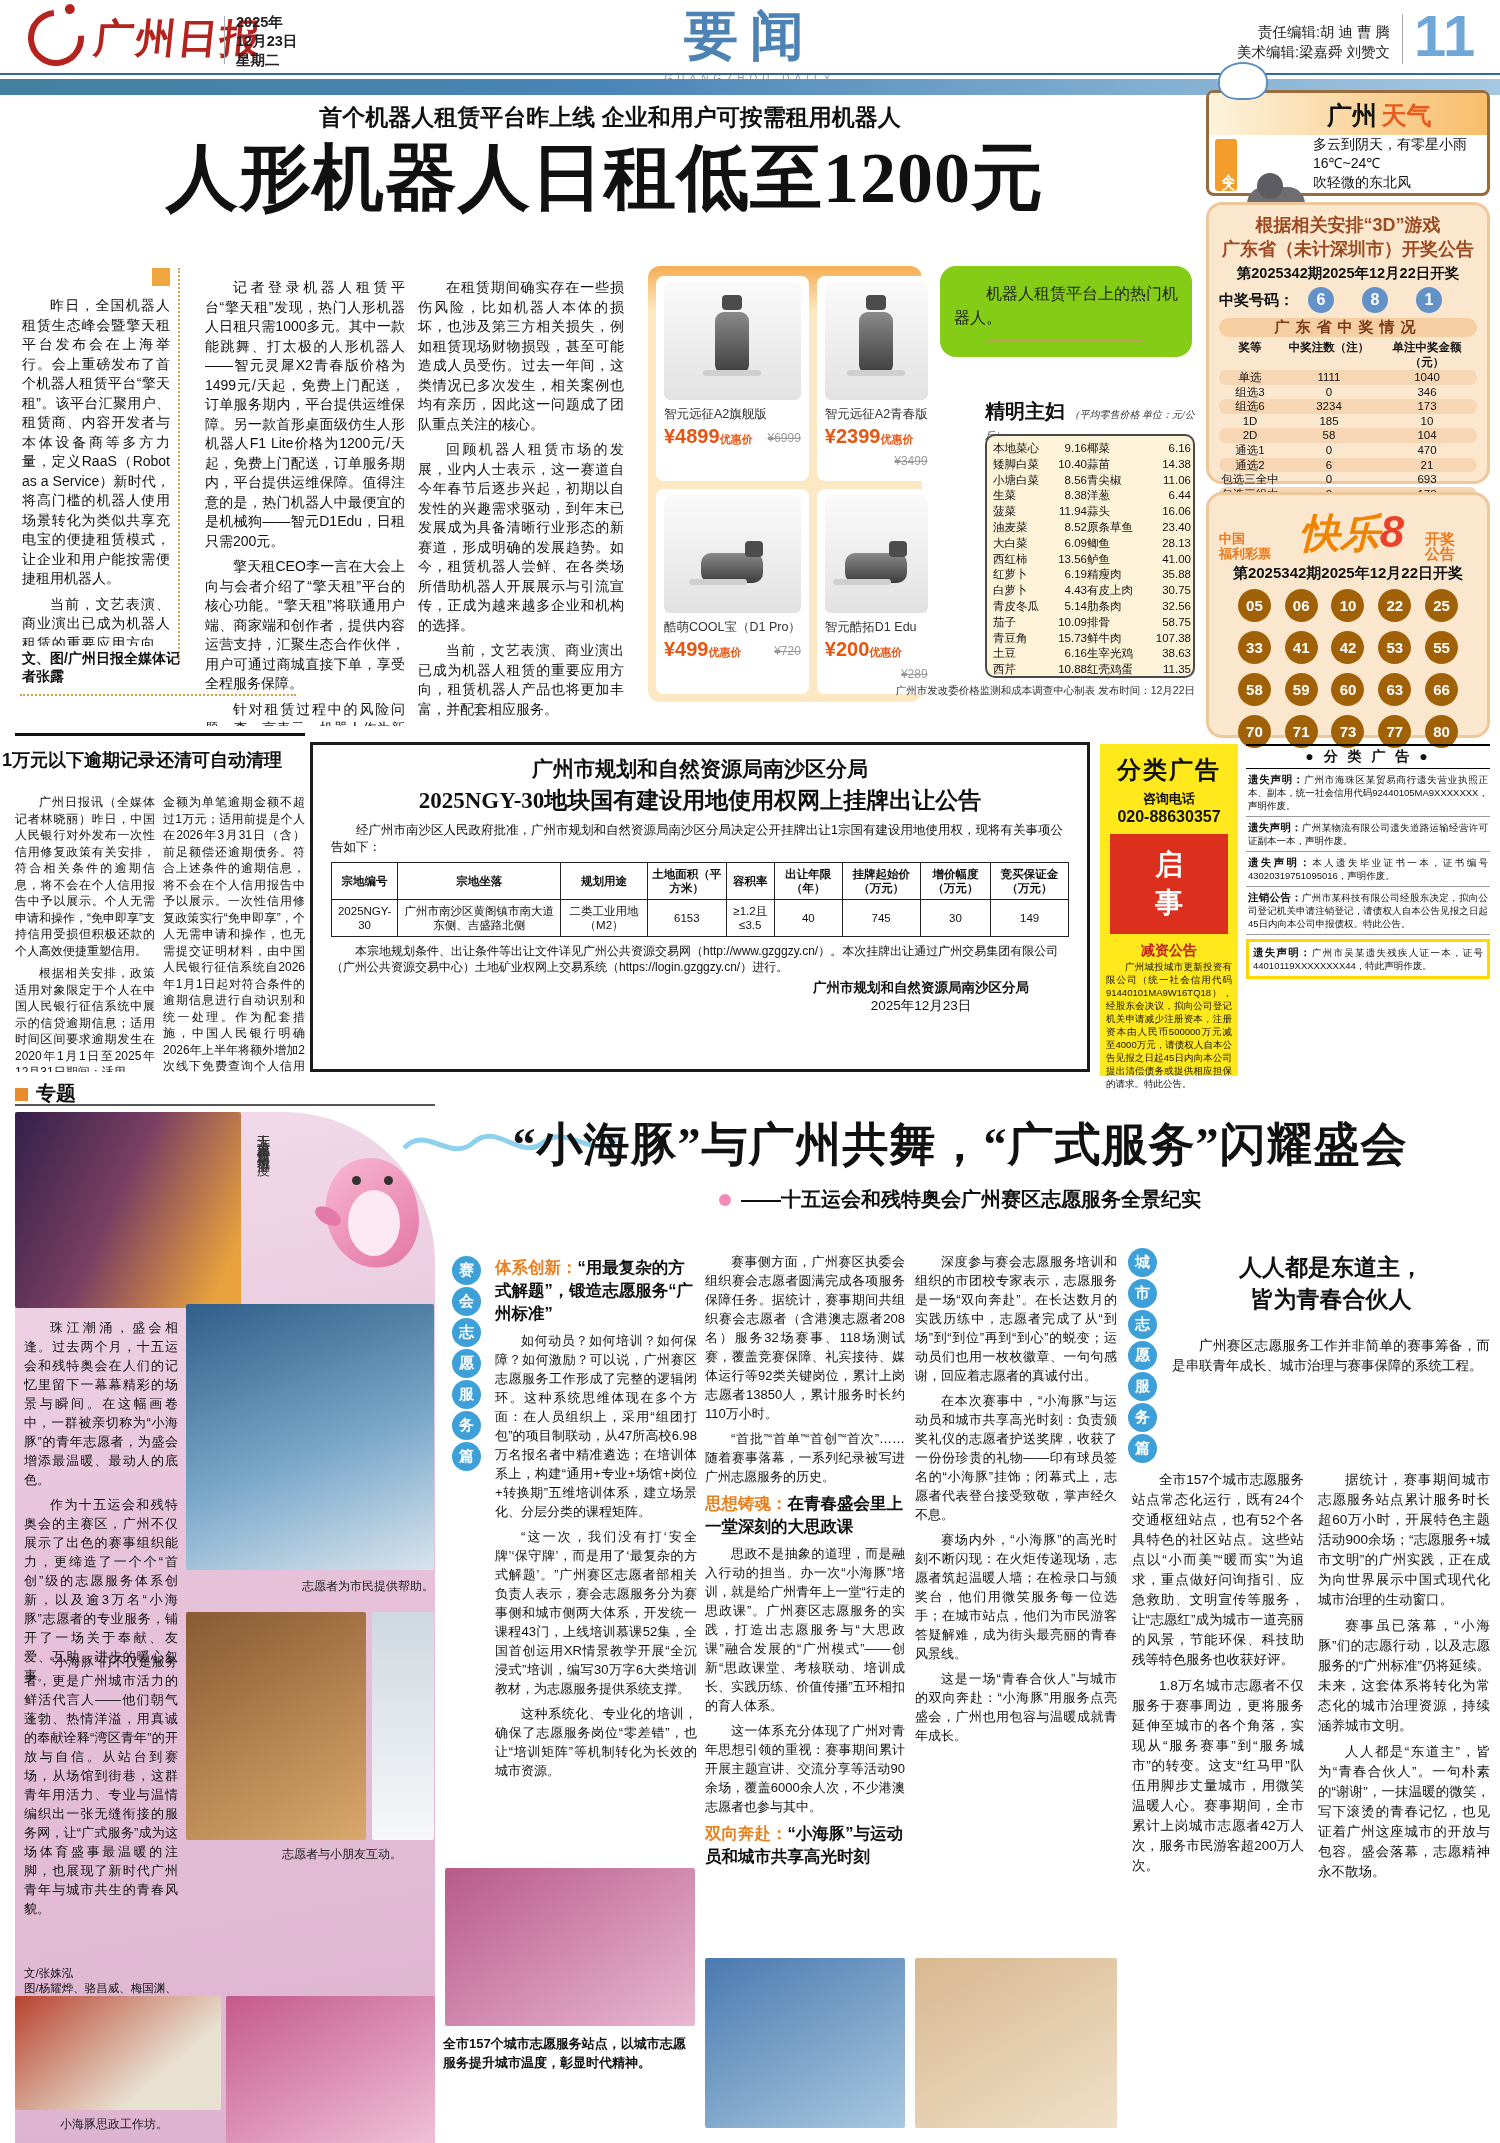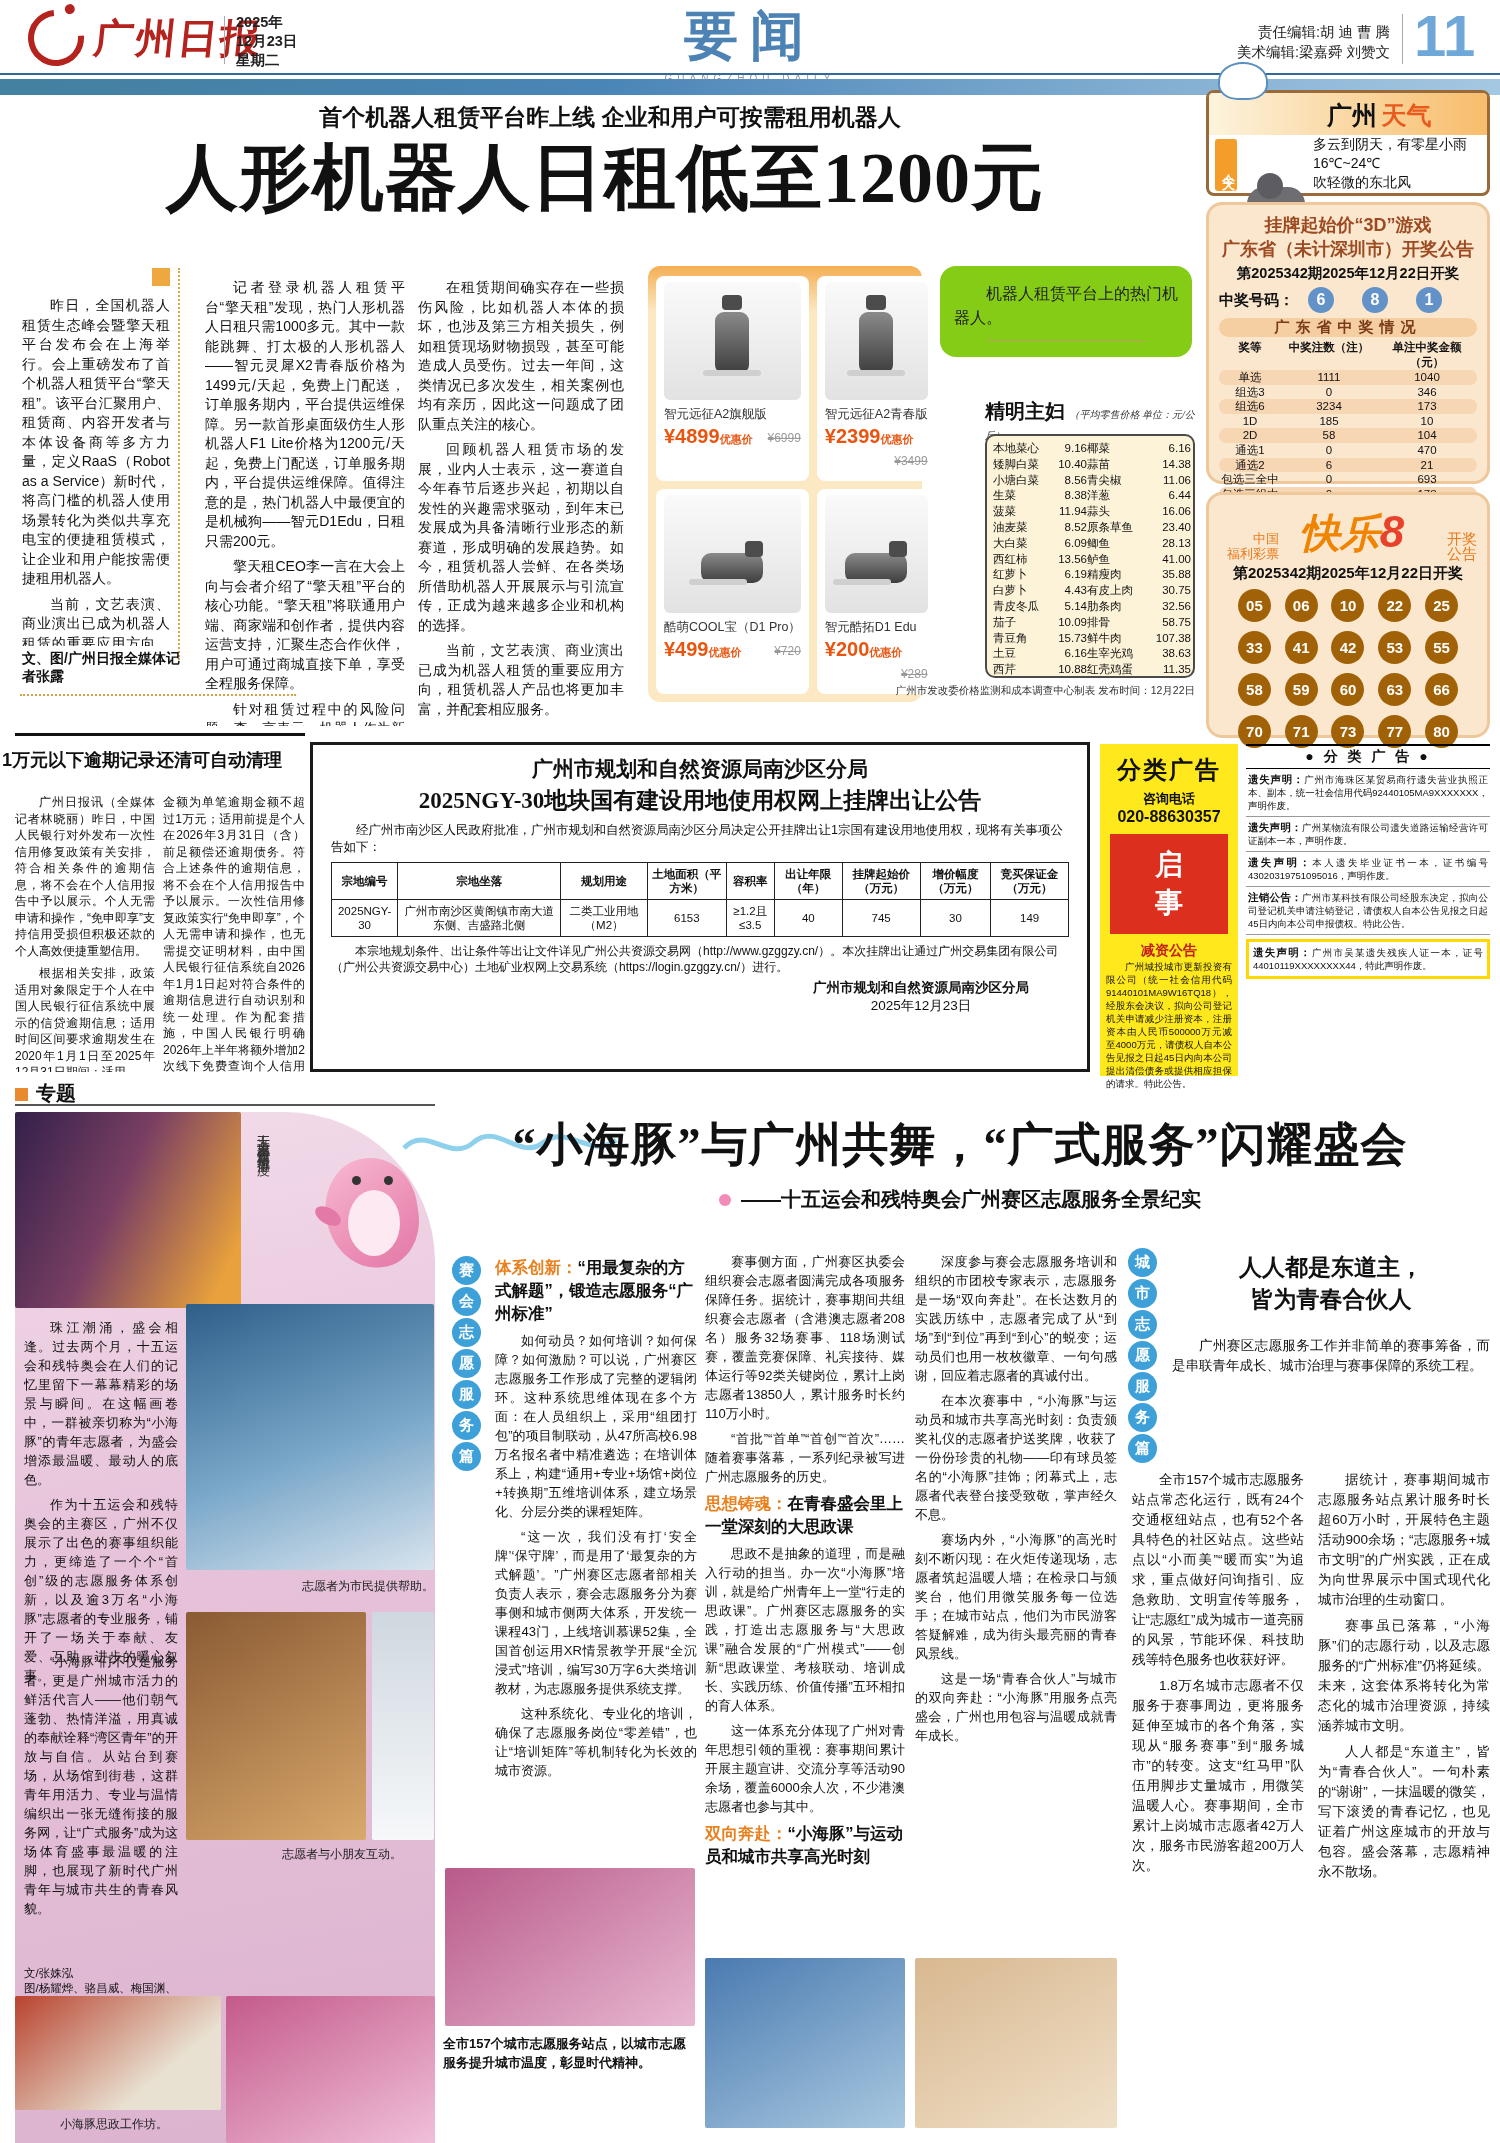--- a/index.html
+++ b/index.html
@@ -65,21 +65,21 @@
   .lissue{font-size:14.5px;font-weight:700;text-align:center;margin-top:3px;}
   .wnlabel{font-size:15px;font-weight:900;}
   .wnum{display:inline-flex;width:26px;height:26px;border-radius:50%;background:#6292c8;color:#fff;
         font-size:16px;font-weight:900;align-items:center;justify-content:center;margin:0 14px;}
   .lband{background:#f5cfa2;border-radius:10px;font-size:15px;font-weight:900;color:#7a3c1a;
          text-align:center;letter-spacing:6px;margin-top:5px;}
   .lhead{display:grid;grid-template-columns:62px 96px 1fr;font-size:11.5px;font-weight:700;text-align:center;margin-top:3px;}
   .lrow{display:grid;grid-template-columns:62px 96px 1fr;font-size:11.5px;text-align:center;line-height:14.6px;}
   .lrow:nth-child(odd){background:#f7d6b4;border-radius:7px;}
   .kl8logo{display:grid;grid-template-columns:60px 1fr 52px;align-items:center;}
-  .klside{font-size:13px;font-weight:400;color:#e87a1e;text-align:right;line-height:15px;margin-top:28px;}
+  .klside{font-size:13px;font-weight:700;color:#e87a1e;text-align:left;line-height:15px;margin-top:28px;}
   .klmain{font-size:40px;font-weight:900;color:#f08300;font-style:italic;text-align:center;line-height:44px;}
   .klmain .eight{color:#e8432a;font-size:44px;}
   .klgrid{display:grid;grid-template-columns:repeat(5,1fr);row-gap:9px;justify-items:center;padding:6px 12px 0;}
   .knum{display:inline-flex;width:33px;height:33px;border-radius:50%;background:#a16207;color:#fff;
         font-size:15px;font-weight:900;align-items:center;justify-content:center;}
   
   .credh{font-size:18px;font-weight:900;letter-spacing:0px;}
   .smalltxt{font-size:12px;line-height:16.5px;text-align:justify;overflow:hidden;}
   .nbox{border:3px solid #1a1a1a;box-sizing:border-box;padding:10px 18px;}
   .ntit1{font-size:21px;font-weight:900;text-align:center;}
@@ -344,21 +344,21 @@
     <div class="abs wxlines" style="left:104px;top:42px;width:176px;">
 
     <div>多云到阴天，有零星小雨</div>
         <div>16℃~24℃</div>
         <div>吹轻微的东北风</div>
       </div>
   </div>
   <div class="abs" style="left:1218px;top:62px;width:46px;height:34px;background:#fff;border:2px solid #5a8fc0;border-radius:50% 50% 40% 40%;"></div>
 
   <div class="abs lbox" style="left:1206px;top:202px;width:284px;height:282px;">
-    <div class="l3dtitle">挂牌起始价“3D”游戏</div>
+    <div class="l3dtitle">根据相关安排“3D”游戏</div>
     <div class="l3dtitle">广东省（未计深圳市）开奖公告</div>
     <div class="lissue">第2025342期2025年12月22日开奖</div>
     <div style="display:flex;align-items:center;margin-top:4px;">
       <span class="wnlabel">中奖号码：</span>
       <span><span class="wnum">6</span><span class="wnum">8</span><span class="wnum">1</span></span>
     </div>
     <div class="lband">广东省中奖情况</div>
     <div class="lhead">
 
     <span>奖等</span>

